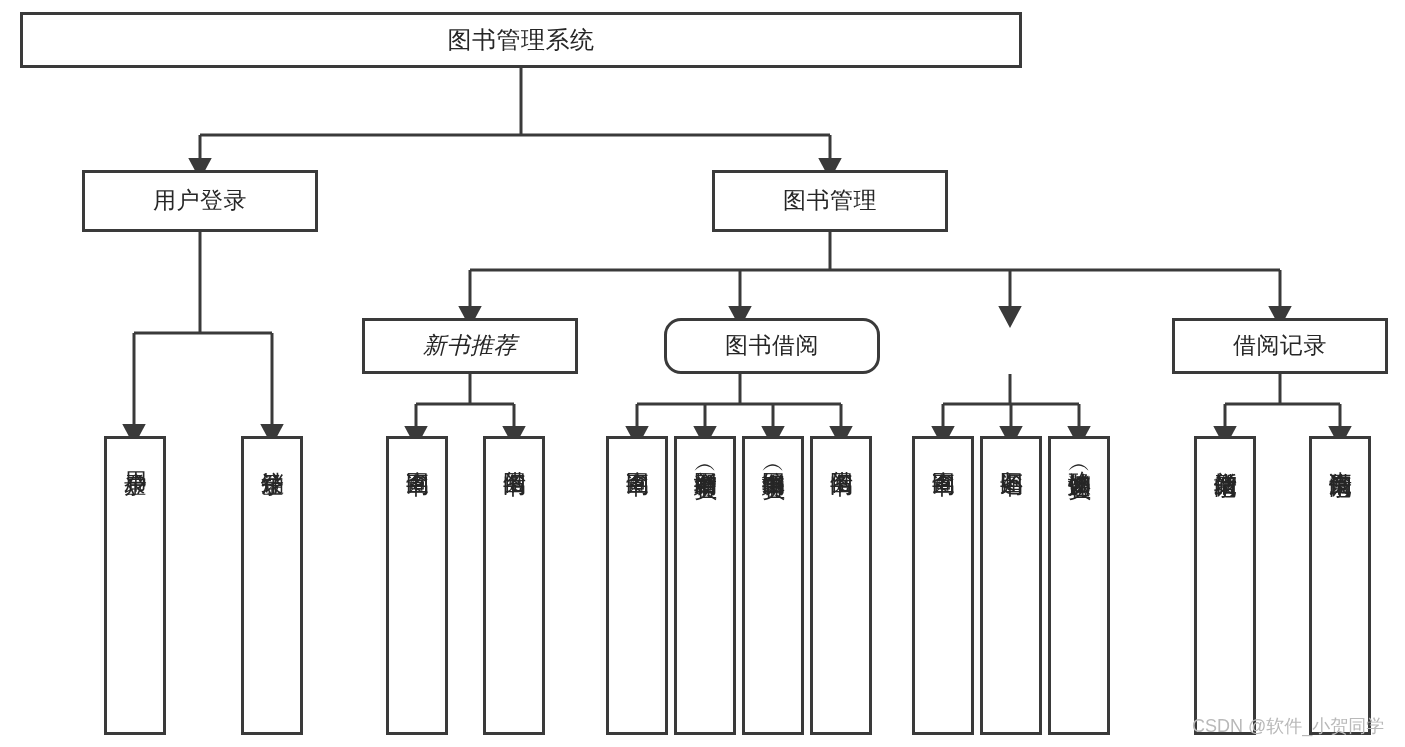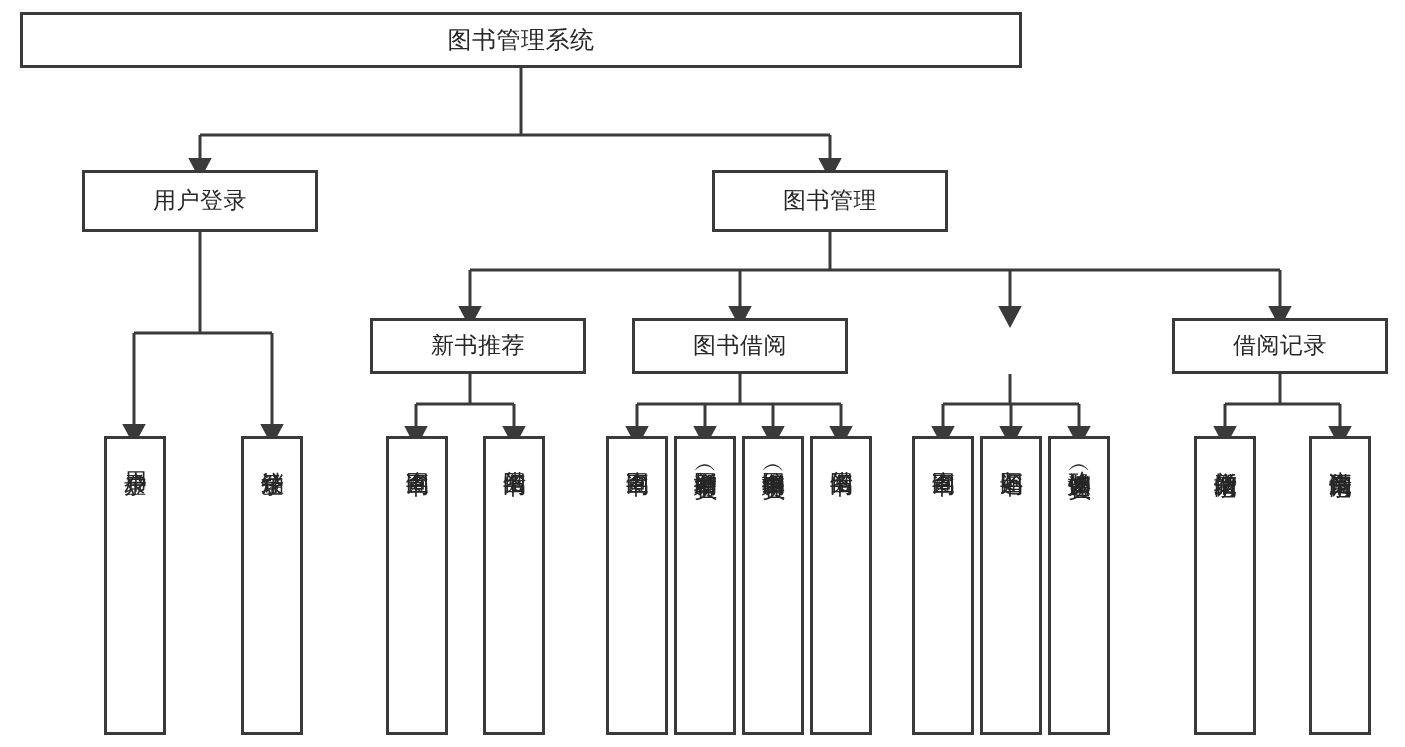--- a/index.html
+++ b/index.html
@@ -139,24 +139,24 @@
     <span class="label">图书管理系统</span>
   </div>
 
   <div class="node horiz" style="left:82px; top:170px; width:236px; height:62px;">
     <span class="label">用户登录</span>
   </div>
   <div class="node horiz" style="left:712px; top:170px; width:236px; height:62px;">
     <span class="label">图书管理</span>
   </div>
 
-  <div class="node horiz" style="left:370px; top:318px; width:216px; height:56px;">
+  <div class="node horiz" style="left:362px; top:318px; width:216px; height:56px;font-style:italic;">
     <span class="label">新书推荐</span>
   </div>
-  <div class="node horiz" style="left:632px; top:318px; width:216px; height:56px;">
+  <div class="node horiz" style="left:664px; top:318px; width:216px; height:56px;border-radius:17px;">
     <span class="label">图书借阅</span>
   </div>
   <div class="node horiz" style="left:1172px; top:318px; width:216px; height:56px;align-items:center;">
     <span class="label">借阅记录</span>
   </div>
 
   <div class="node vert" style="left:104px; top:436px; width:62px; height:299px;">
     <span class="label">用户登录</span>
   </div>
   <div class="node vert" style="left:241px; top:436px; width:62px; height:299px;">
@@ -193,14 +193,15 @@
     <span class="label">确认归还（管理员）</span>
   </div>
 
   <div class="node vert" style="left:1194px; top:436px; width:62px; height:299px;">
     <span class="label">新增借阅记录</span>
   </div>
   <div class="node vert" style="left:1309px; top:436px; width:62px; height:299px;">
     <span class="label">查询借阅记录</span>
   </div>
 
+  <div class="watermark">CSDN @软件_小贺同学</div>
 
 </div>
 
 </body></html>

